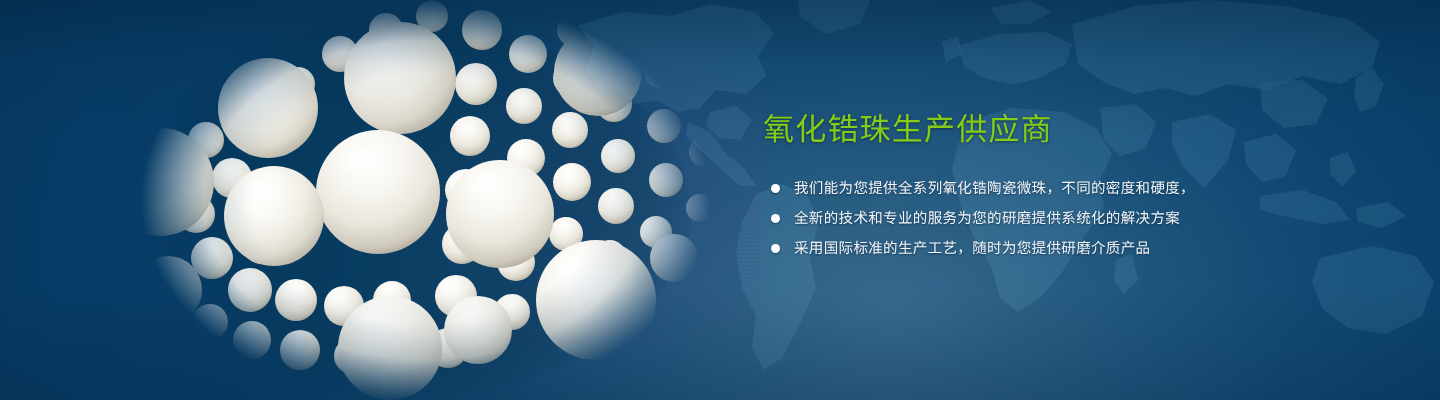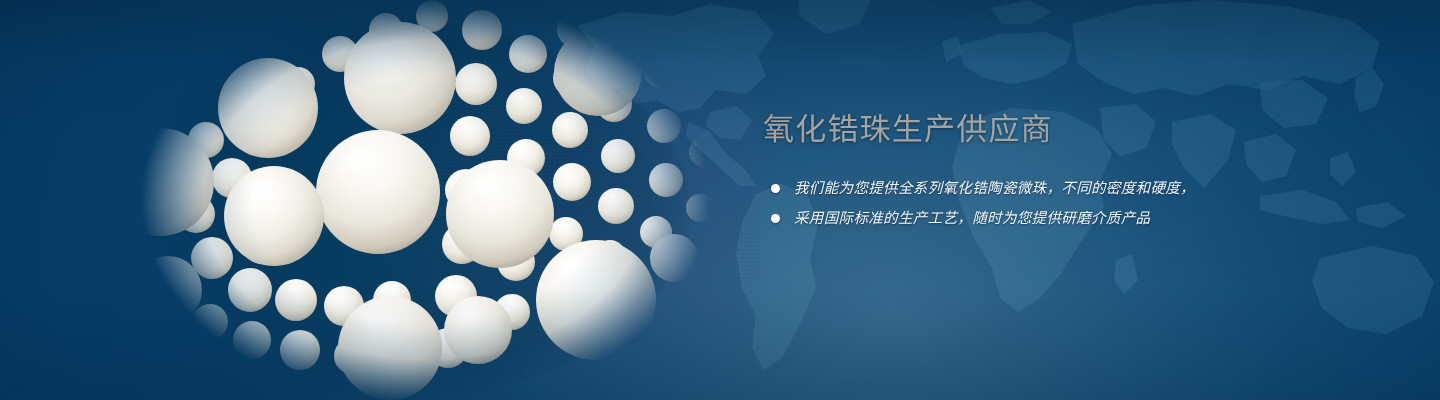--- a/index.html
+++ b/index.html
@@ -100,21 +100,21 @@
     left: 763px;
     top: 110px;
     width: 600px;
   }
 
   .headline {
     margin: 0;
     font-size: 31px;
     line-height: 40px;
     font-weight: 400;
-    color: #a3a3a3;
+    color: #84cc16;
     letter-spacing: 1.2px;
     text-shadow: 0 1px 3px rgba(0,18,38,0.55);
   }
 
   .bullets {
     list-style: none;
     margin: 27px 0 0 0;
     padding: 0;
   }
 
@@ -134,21 +134,21 @@
     position: absolute;
     left: 8px;
     top: 7px;
     width: 9px;
     height: 9px;
     border-radius: 50%;
     background: #ffffff;
     box-shadow: 0 1px 2px rgba(0,16,34,0.45);
   }
 
-  .bullet .line { display: block; font-style: italic; }
+  .bullet .line { display: block; }
 </style>
 </head>
 <body>
 
 <div id="banner">
 
   <div class="bg-base"></div>
 
   <div class="bg-map">
     <svg viewBox="0 0 900 440" xmlns="http://www.w3.org/2000/svg" aria-hidden="true">
@@ -341,18 +341,22 @@
   <div class="copy">
     <h1 class="headline">氧化锆珠生产供应商</h1>
 
     <ul class="bullets">
       <li class="bullet">
         <span class="dot"></span>
         <span class="line">我们能为您提供全系列氧化锆陶瓷微珠，不同的密度和硬度，</span>
       </li>
       <li class="bullet">
         <span class="dot"></span>
+        <span class="line">全新的技术和专业的服务为您的研磨提供系统化的解决方案</span>
+      </li>
+      <li class="bullet">
+        <span class="dot"></span>
         <span class="line">采用国际标准的生产工艺，随时为您提供研磨介质产品</span>
       </li>
     </ul>
   </div>
 
 </div>
 
 </body></html>

